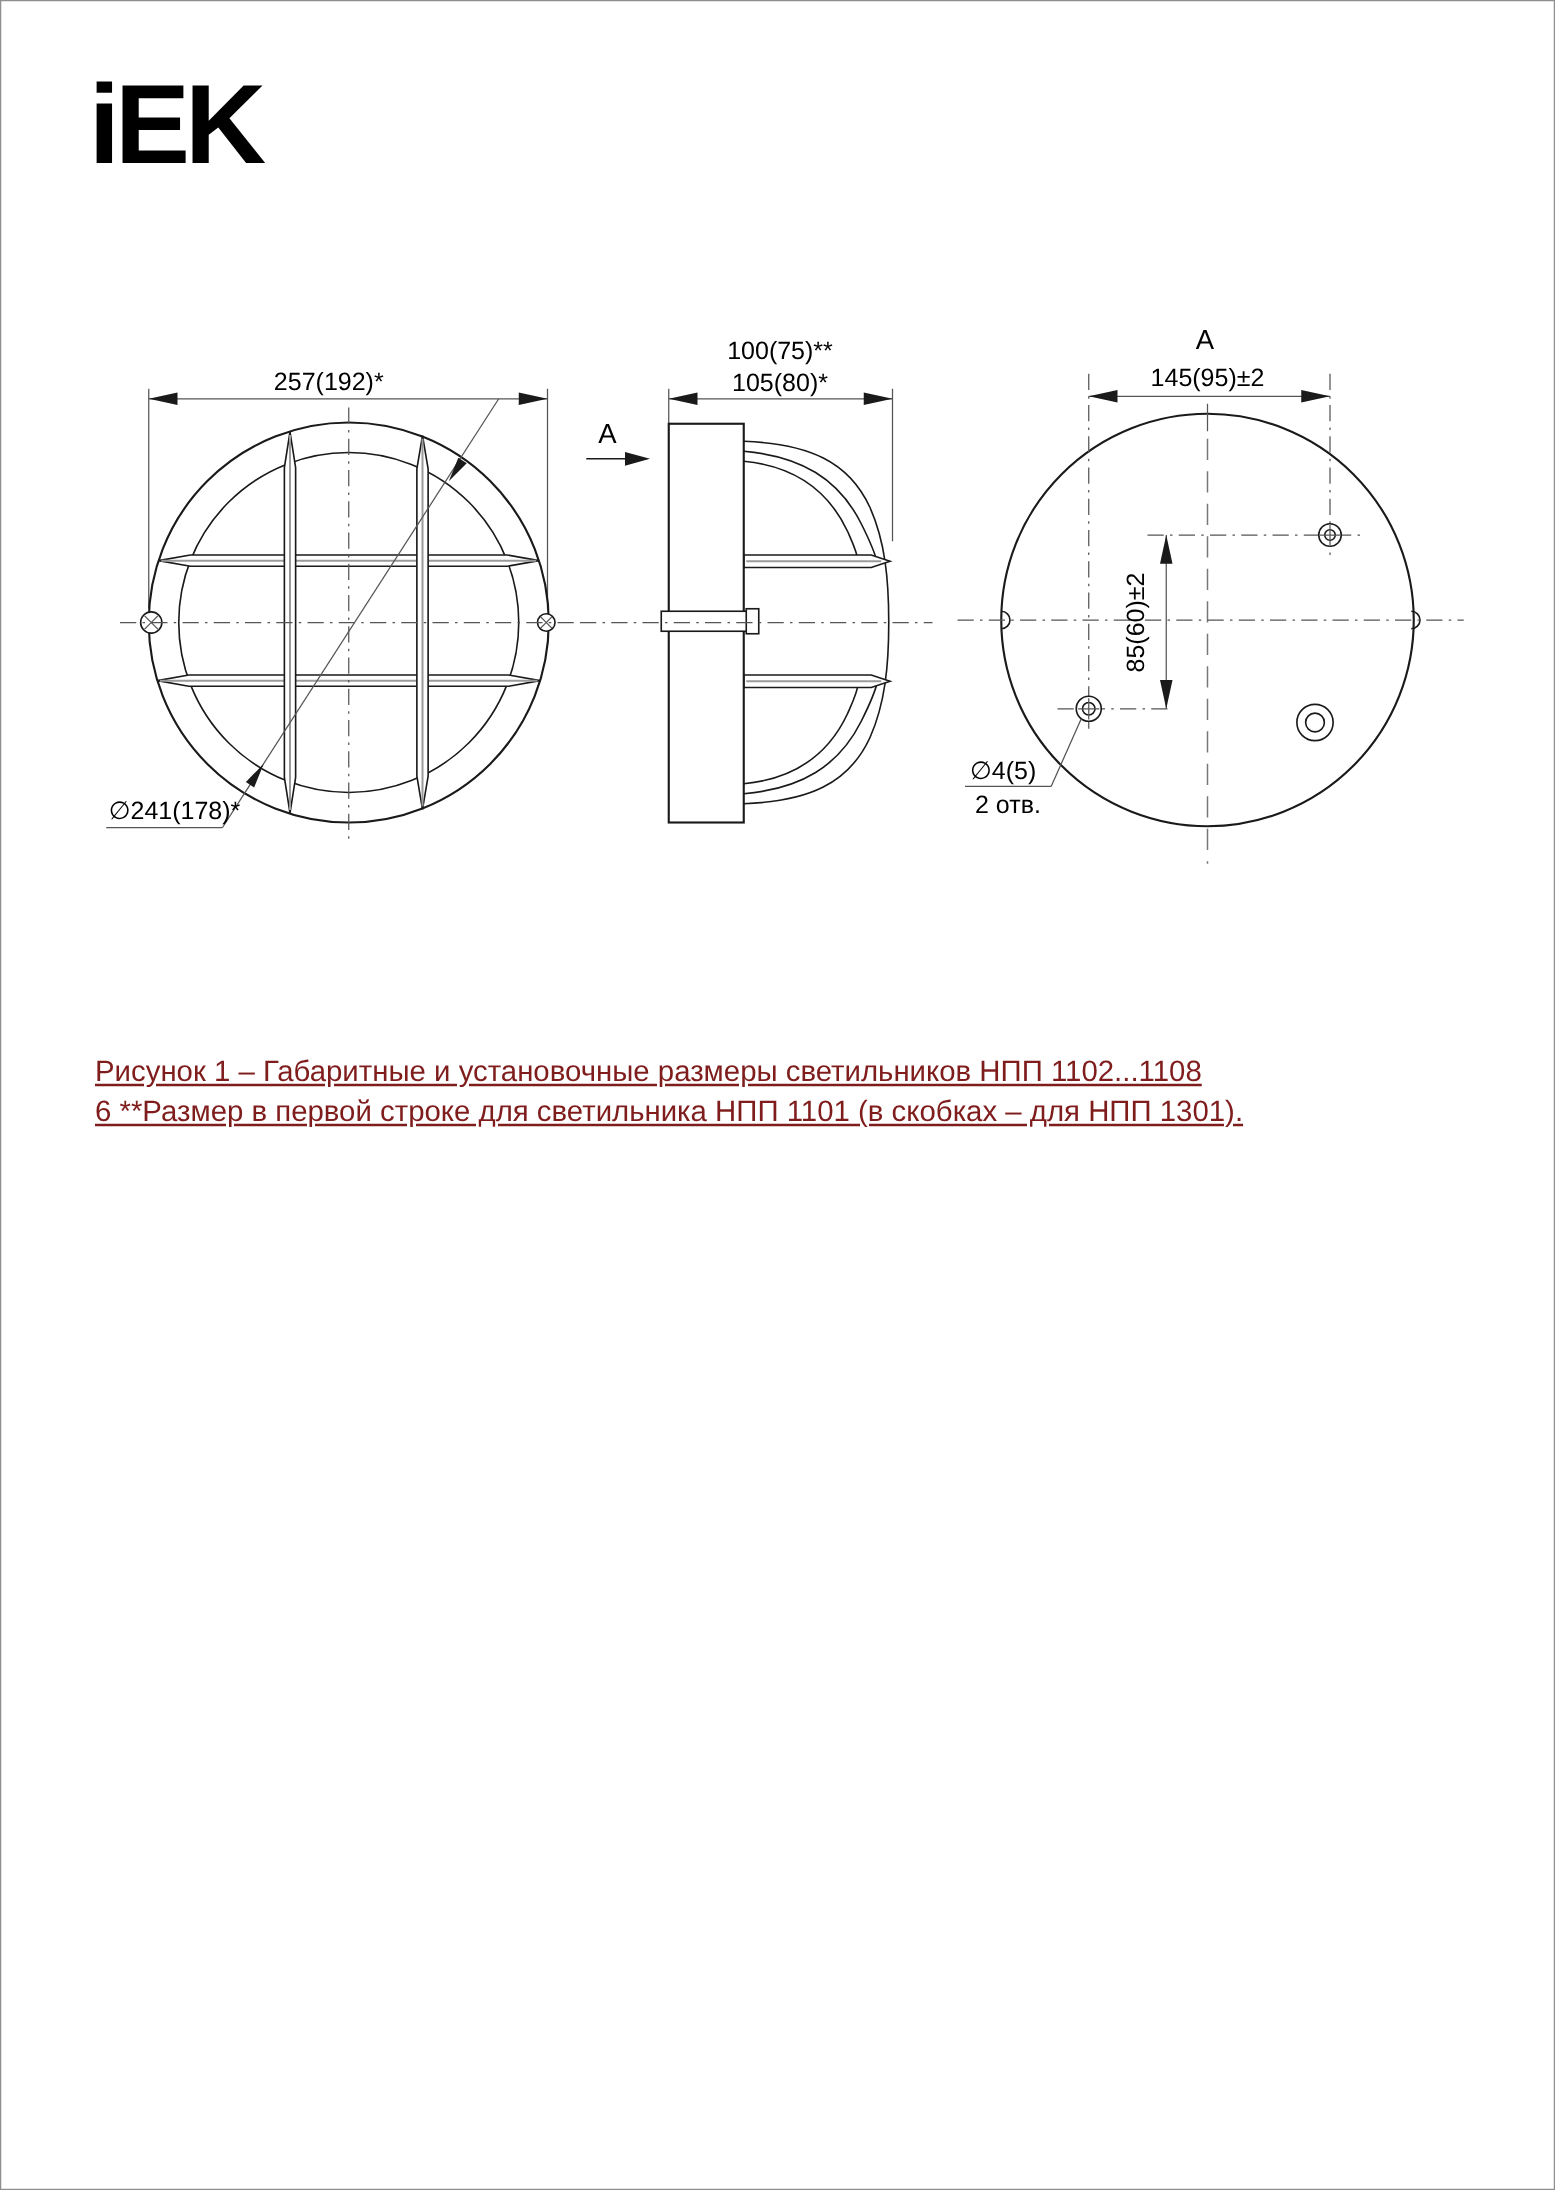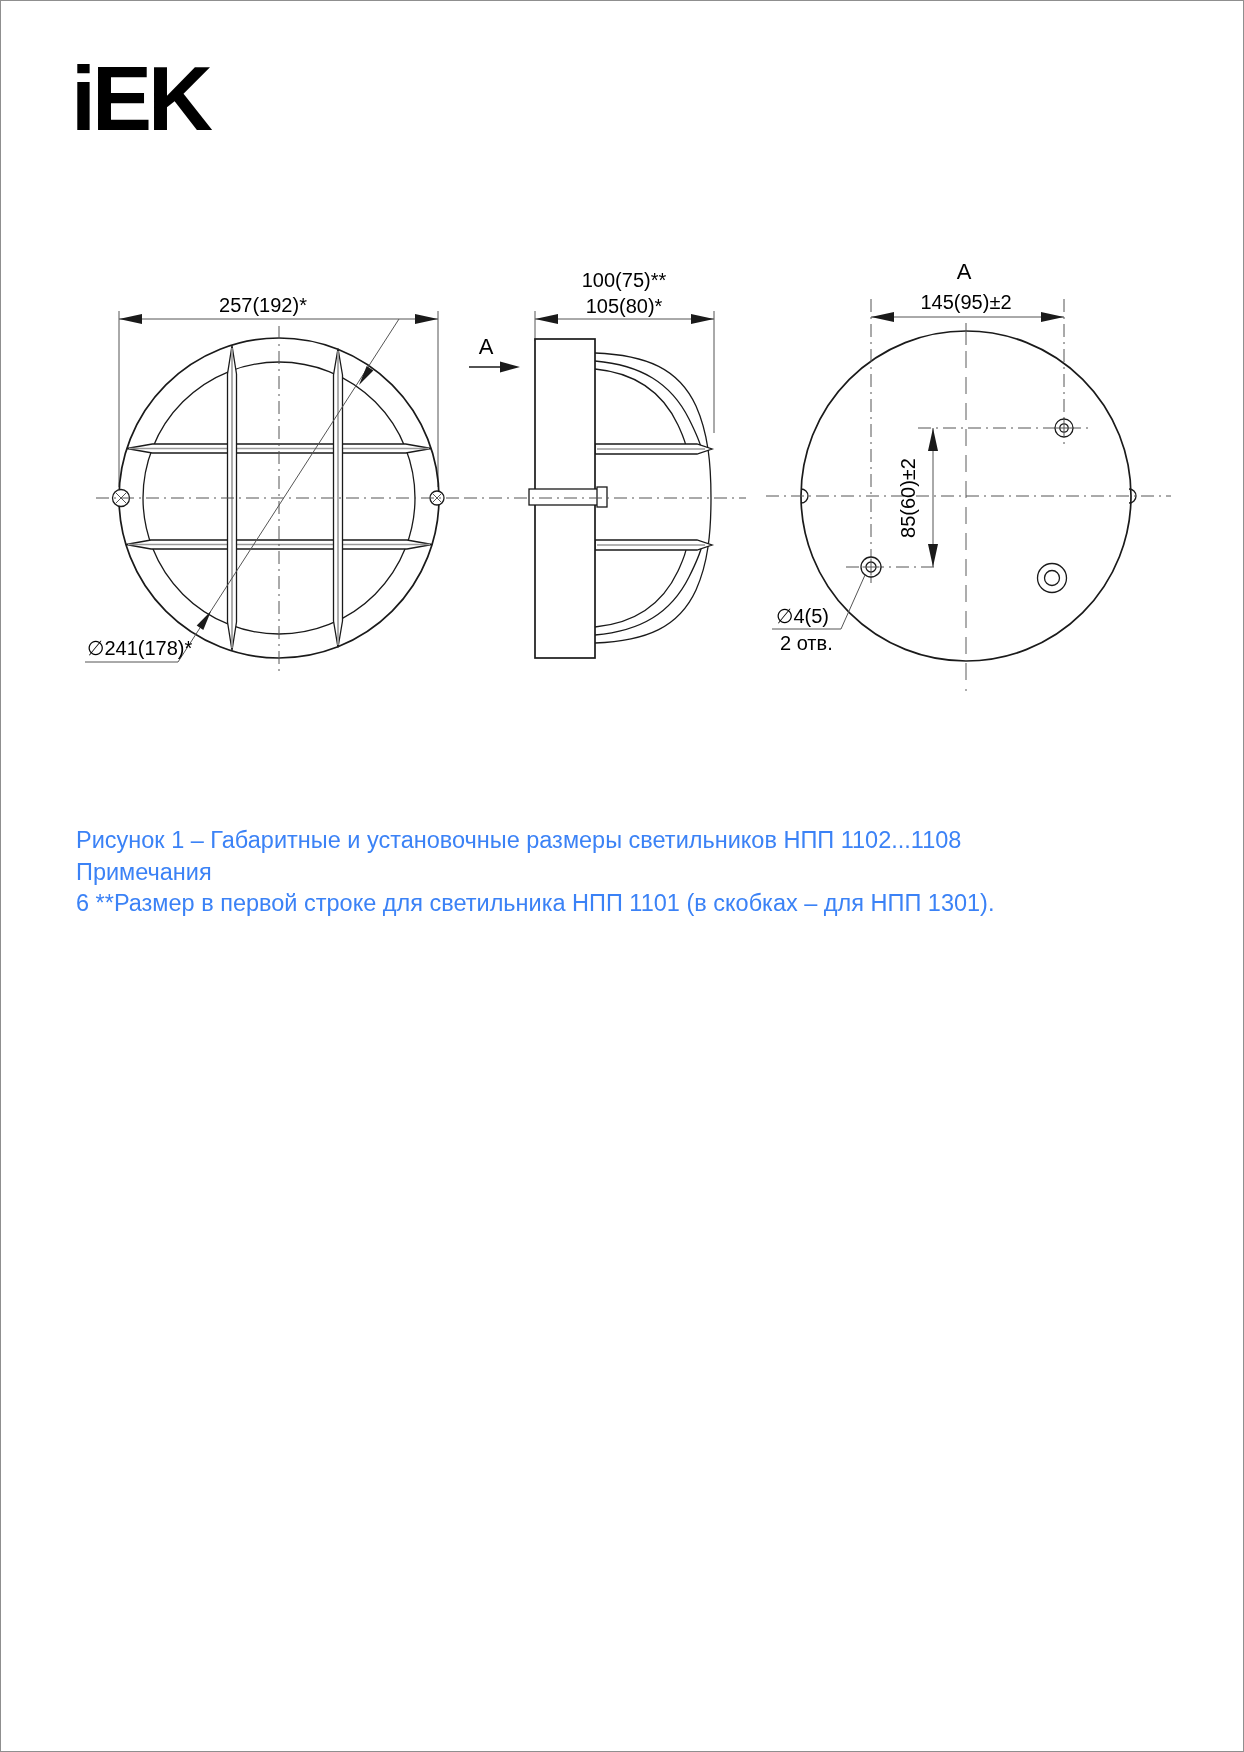--- a/index.html
+++ b/index.html
@@ -17,22 +17,22 @@
   .vlab{font-size:22px;}
   .ol{stroke:#1a1a1a;stroke-width:1.7;fill:none;}
   .ol2{stroke:#1a1a1a;stroke-width:1.3;fill:none;}
   .wf{fill:#ffffff;stroke:#1a1a1a;stroke-width:1.3;}
   .thin{stroke:#555555;stroke-width:1;fill:none;}
   .cl{stroke:#555555;stroke-width:1;fill:none;stroke-dasharray:13 5 2 5;}
   .ld{stroke:#777777;stroke-width:1.2;fill:none;stroke-dasharray:17 9;}
   .ah{fill:#1a1a1a;stroke:none;}
   .gbar{stroke:#9a9a9a;stroke-width:1.6;fill:none;}
   .caption-block{
-    position:absolute;left:75px;top:824px;width:1120px;
-    font-size:23.5px;line-height:31.5px;color:#3b82f6;
+    position:absolute;left:75px;top:841px;width:1120px;
+    font-size:23.5px;line-height:31.5px;color:#7f1d1d;text-decoration:underline;
   }
 </style>
 </head>
 <body>
 
 <div class="page">
 
   <svg width="1244" height="770" viewBox="0 0 1244 770">
 
     <text x="70" y="129" font-size="90" font-weight="bold" letter-spacing="-4">iEK</text>
@@ -152,17 +152,16 @@
       <line class="thin" x1="840" y1="628" x2="864" y2="574"></line>
       <line class="thin" x1="771" y1="628" x2="840" y2="628"></line>
       <text class="dim" x="775" y="622" text-anchor="start">∅4(5)</text>
       <text class="dim" x="779" y="649" text-anchor="start">2 отв.</text>
     </g>
   </svg>
 
   
   <div class="caption-block">
     <div>Рисунок 1 – Габаритные и установочные размеры светильников НПП 1102...1108</div>
-    <div>Примечания</div>
     <div>6 **Размер в первой строке для светильника НПП 1101 (в скобках – для НПП 1301).</div>
   </div>
 
 </div>
 
 </body></html>

